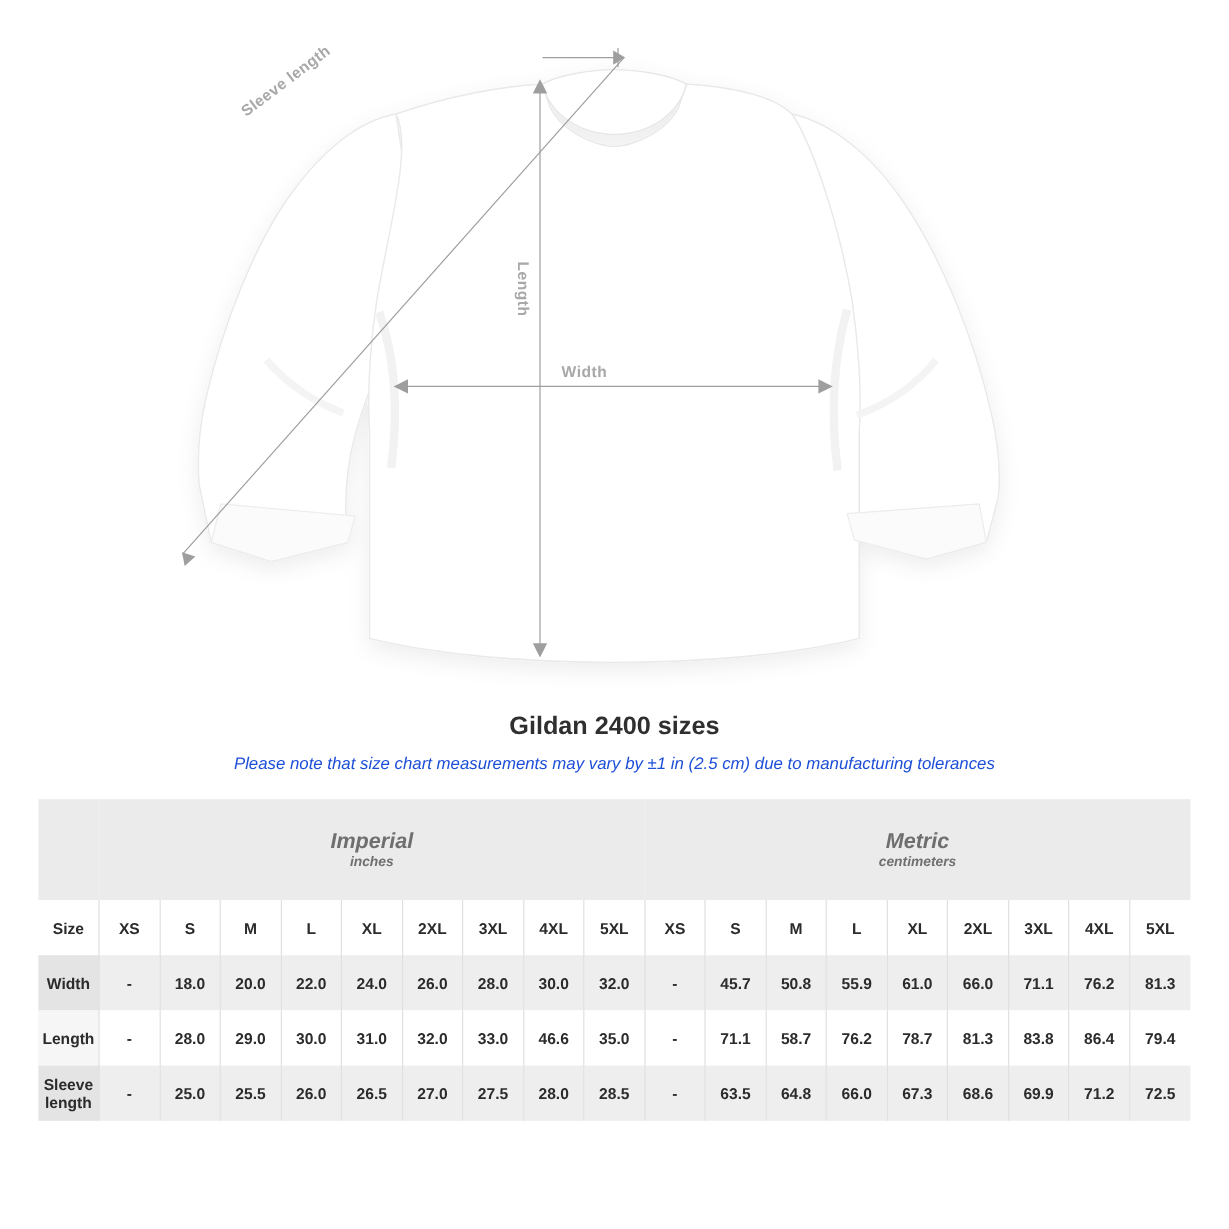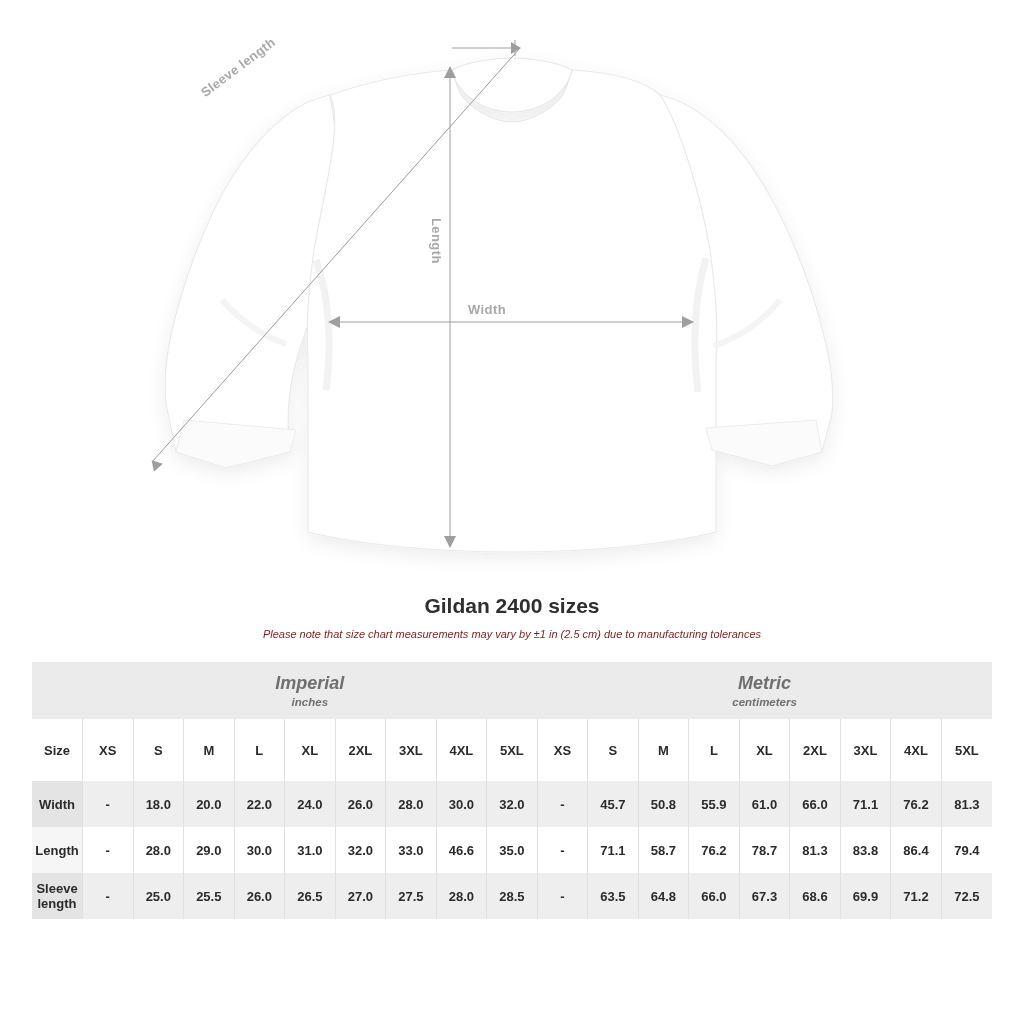--- a/index.html
+++ b/index.html
@@ -62,23 +62,23 @@
     margin-top: 14px;
   }
   .chart-title {
     font-size: 21px;
     font-weight: bold;
     color: #2f2f2f;
     margin: 0 0 10px 0;
     text-align: center;
   }
   .chart-note {
-    font-size: 11px;
+    font-size: 14px;
     font-style: italic;
-    color: #7f1d1d;
+    color: #1d4ed8;
     margin: 0;
   }
 
   
   .table-wrap {
     margin: 22px 32px 0 32px;
   }
   table.size-table {
     border-collapse: collapse;
     width: 960px;
@@ -88,41 +88,41 @@
   table.size-table th {
     padding: 0;
     text-align: center;
     vertical-align: middle;
     font-size: 13px;
     color: #2b2b2b;
     font-weight: bold;
   }
   .unit-row td {
     background: #ebebeb;
-    height: 57px;
+    height: 84px;
     border: none;
   }
   .unit-name {
     font-size: 18px;
     font-style: italic;
     font-weight: bold;
     color: #6f6f6f;
     display: block;
     line-height: 1.15;
   }
   .unit-sub {
     font-size: 11.5px;
     font-style: italic;
     font-weight: bold;
     color: #6f6f6f;
     display: block;
     margin-top: 2px;
   }
   .head-row td {
-    height: 62px;
+    height: 46px;
     background: #ffffff;
     font-size: 13px;
     font-weight: bold;
     color: #2b2b2b;
   }
   .head-row td.rowhead {
     background: #ffffff;
   }
   .data-row td {
     height: 46px;

